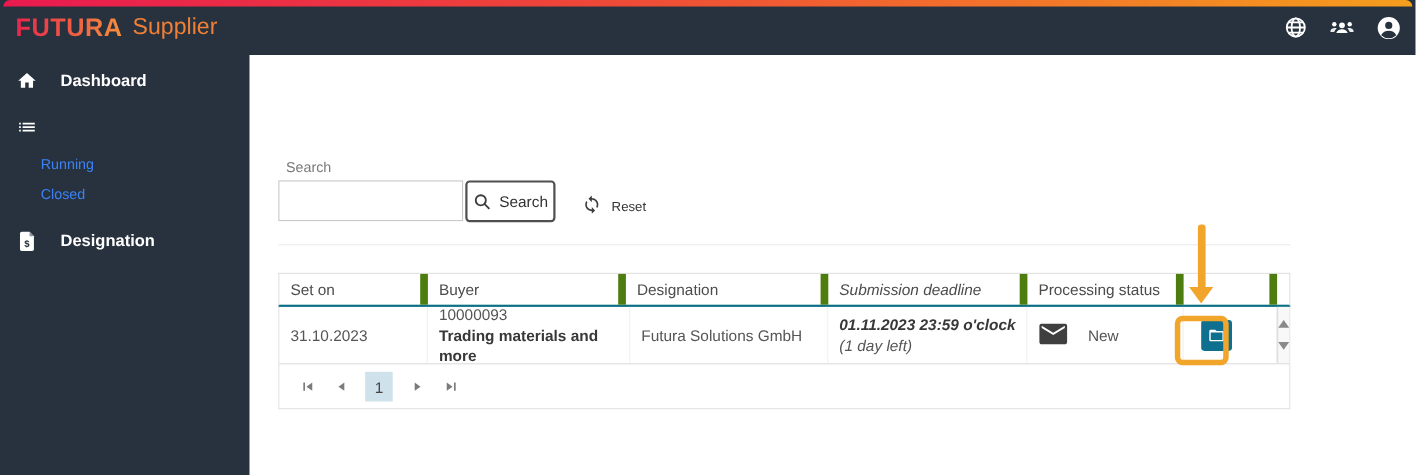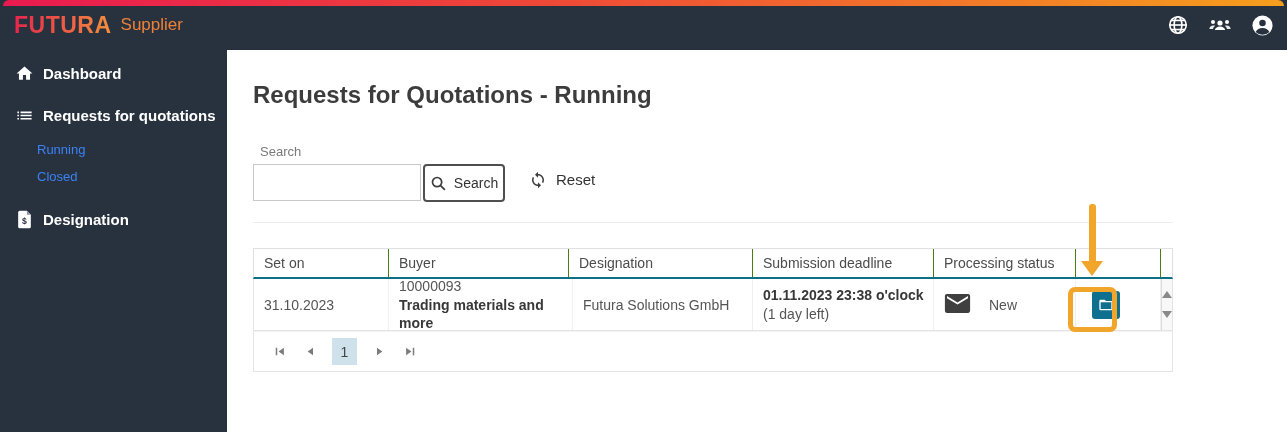--- a/index.html
+++ b/index.html
@@ -9,58 +9,58 @@
 
   
   .topbar { position:absolute; left:0; top:0; width:1287px; height:50px; background:#28323e; }
   .gradbar { position:absolute; left:3px; right:3px; top:0; height:6px;
              background:linear-gradient(90deg,#e91a50 0%, #ee4539 40%, #f59e1d 100%);
              border-radius:8px 8px 0 0; z-index:6; }
   .brand { position:absolute; left:14px; top:0; height:50px; display:flex; align-items:center; gap:9px; cursor:pointer; }
   .brand-name { font-size:23px; font-weight:800; letter-spacing:.5px;
                 background:linear-gradient(90deg,#e8254c,#f5903c);
                 -webkit-background-clip:text; background-clip:text; color:transparent; }
-  .brand-product { font-size:17px; color:#f08036; }
+  .brand-product { font-size:21px; color:#f08036; }
   .tb-icons { position:absolute; right:12px; top:0; height:50px; display:flex; align-items:center; gap:16px; }
   .tb-icon { background:none; border:none; width:26px; height:26px; display:flex; align-items:center; justify-content:center; cursor:pointer; }
 
   
   .sidebar { position:absolute; left:0; top:50px; width:227px; height:382px; background:#28323e; padding-top:2px; }
-  .side-item { height:42px; display:flex; align-items:center; padding-left:14px; gap:9px;
+  .side-item { height:42px; display:flex; align-items:center; padding-left:14px; gap:21px;
                color:#fff; font-size:15px; font-weight:bold; cursor:pointer; }
   .side-icon { width:20px; height:20px; display:flex; align-items:center; justify-content:center; }
   .side-sub { height:27px; display:flex; align-items:center; padding-left:37px;
               color:#3b82f6; font-size:13px; cursor:pointer; }
   .mt8 { margin-top:8px; }
 
   
   .content { position:absolute; left:227px; top:50px; right:0; bottom:0; background:#fff; }
   .page-title { position:absolute; left:26px; top:31px; font-size:24px; font-weight:bold; color:#3c3c3c; }
   .search-label { position:absolute; left:33px; top:94px; font-size:13px; color:#7a7a7a; }
   .search-input { position:absolute; left:26px; top:114px; width:168px; height:37px;
                   border:1px solid #c9c9c9; font-size:14px; padding:0 8px; color:#333; }
   .search-btn { position:absolute; left:196px; top:114px; width:82px; height:38px;
                 background:#fff; border:2px solid #4f4f4f; border-radius:4px;
                 display:flex; align-items:center; justify-content:center; gap:7px;
                 font-size:14px; color:#333; cursor:pointer; }
   .reset-btn { position:absolute; left:302px; top:121px; height:24px; background:none; border:none;
-               display:flex; align-items:flex-start; gap:9px; font-size:15px; color:#333; cursor:pointer; }
+               display:flex; align-items:flex-end; gap:9px; font-size:12px; color:#333; cursor:pointer; }
   .divider { position:absolute; left:26px; top:172px; width:920px; height:1px; background:#ececec; }
 
   
   .table { position:absolute; left:26px; top:198px; width:920px; }
   .thead { display:flex; width:920px; height:31px;
            border:1px solid #e0e0e0; border-bottom:2px solid #0b7086; }
   .th { font-size:14px; color:#4c4c4c; padding-left:10px; display:flex; align-items:center;
-        border-right:1px solid #4d7c0f; }
+        border-right:7px solid #4d7c0f; }
   .trow { display:flex; width:920px; height:52px;
           border-left:1px solid #e4e4e4; border-right:1px solid #e4e4e4; border-bottom:1px solid #e4e4e4; }
   .td { font-size:14px; color:#555; padding-left:10px; display:flex; align-items:center;
         border-right:1px solid #f0f0f0; }
-  .c0 { width:135px; } .c1 { width:184px; } .c2 { width:180px; } .c3 { width:181px; }
+  .c0 { width:135px; } .c1 { width:184px; } .c2 { width:180px; } .c3 { width:181px;font-style:italic; }
   .c4 { width:142px; } .c5 { width:85px; } .c6 { width:13px; flex:1; border-right:none; padding-left:0; }
   .td.stack { flex-direction:column; align-items:flex-start; justify-content:center; gap:1px; line-height:18px; }
   .bold-line { font-weight:bold; color:#383838; }
   .status-cell { gap:18px; }
   .open-btn { width:28px; height:28px; margin-left:6px; background:#0e6f8e; border:none; border-radius:3px;
               display:flex; align-items:center; justify-content:center; cursor:pointer; }
   .scroll-col { background:#f8f8f8; border-left:1px solid #dcdcdc; display:flex; flex-direction:column;
                 align-items:center; justify-content:space-between; padding:12px 0; cursor:pointer; }
   .tri-up { width:0; height:0; border-left:5px solid transparent; border-right:5px solid transparent;
             border-bottom:7px solid #8a8a8a; }
@@ -132,42 +132,40 @@
         </svg>
       </span>
       <span>Dashboard</span>
     </div>
     <div class="side-item">
       <span class="side-icon">
         <svg width="19" height="19" viewBox="0 0 24 24" fill="#fff">
           <path d="M3 13h2v-2H3v2zm0 4h2v-2H3v2zm0-8h2V7H3v2zm4 4h14v-2H7v2zm0 4h14v-2H7v2zM7 7v2h14V7H7z"></path>
         </svg>
       </span>
-      <span>Requests for quotations</span>
     </div>
     <div class="side-sub">
       <span>Running</span>
     </div>
     <div class="side-sub">
       <span>Closed</span>
     </div>
     <div class="side-item mt8">
       <span class="side-icon">
         <svg width="17" height="19" viewBox="0 0 20 24">
           <path d="M13 1H4a2 2 0 0 0-2 2v18a2 2 0 0 0 2 2h12a2 2 0 0 0 2-2V6z" fill="#fff"></path>
           <path d="M13 1v5h5z" fill="#8a93a0"></path>
           <text x="10" y="18" font-size="11" font-weight="bold" fill="#28323e" text-anchor="middle" font-family="Liberation Sans, sans-serif">$</text>
         </svg>
       </span>
       <span>Designation</span>
     </div>
   </nav>
 
   <main class="content">
-    <h1 class="page-title">Requests for Quotations - Running</h1>
 
     <label class="search-label">Search</label>
     <input class="search-input" type="text" value="" style="">
     <button class="search-btn">
       <span style="display:flex;">
         <svg width="17" height="17" viewBox="0 0 24 24" fill="none" stroke="#3d3d3d" stroke-width="2.4">
           <circle cx="10" cy="10" r="6.5"></circle>
           <line x1="15" y1="15" x2="21" y2="21"></line>
         </svg>
       </span>
@@ -200,21 +198,21 @@
           <span>31.10.2023</span>
         </div>
         <div class="td c1 stack">
           <div>10000093</div>
           <div class="bold-line">Trading materials and more</div>
         </div>
         <div class="td c2">
           <span>Futura Solutions GmbH</span>
         </div>
         <div class="td c3 stack">
-          <div class="bold-line">01.11.2023 23:38 o'clock</div>
+          <div class="bold-line">01.11.2023 23:59 o'clock</div>
           <div>(1 day left)</div>
         </div>
         <div class="td c4 status-cell">
           <span style="display:flex;">
             <svg width="27" height="21" viewBox="0 0 24 20" fill="#3f3f3f">
               <path d="M22 0H2C.9 0 0 .9 0 2v14c0 1.1.9 2 2 2h20c1.1 0 2-.9 2-2V2c0-1.1-.9-2-2-2zm0 4l-10 6L2 4V2l10 6 10-6v2z"></path>
             </svg>
           </span>
           <span>New</span>
         </div>

